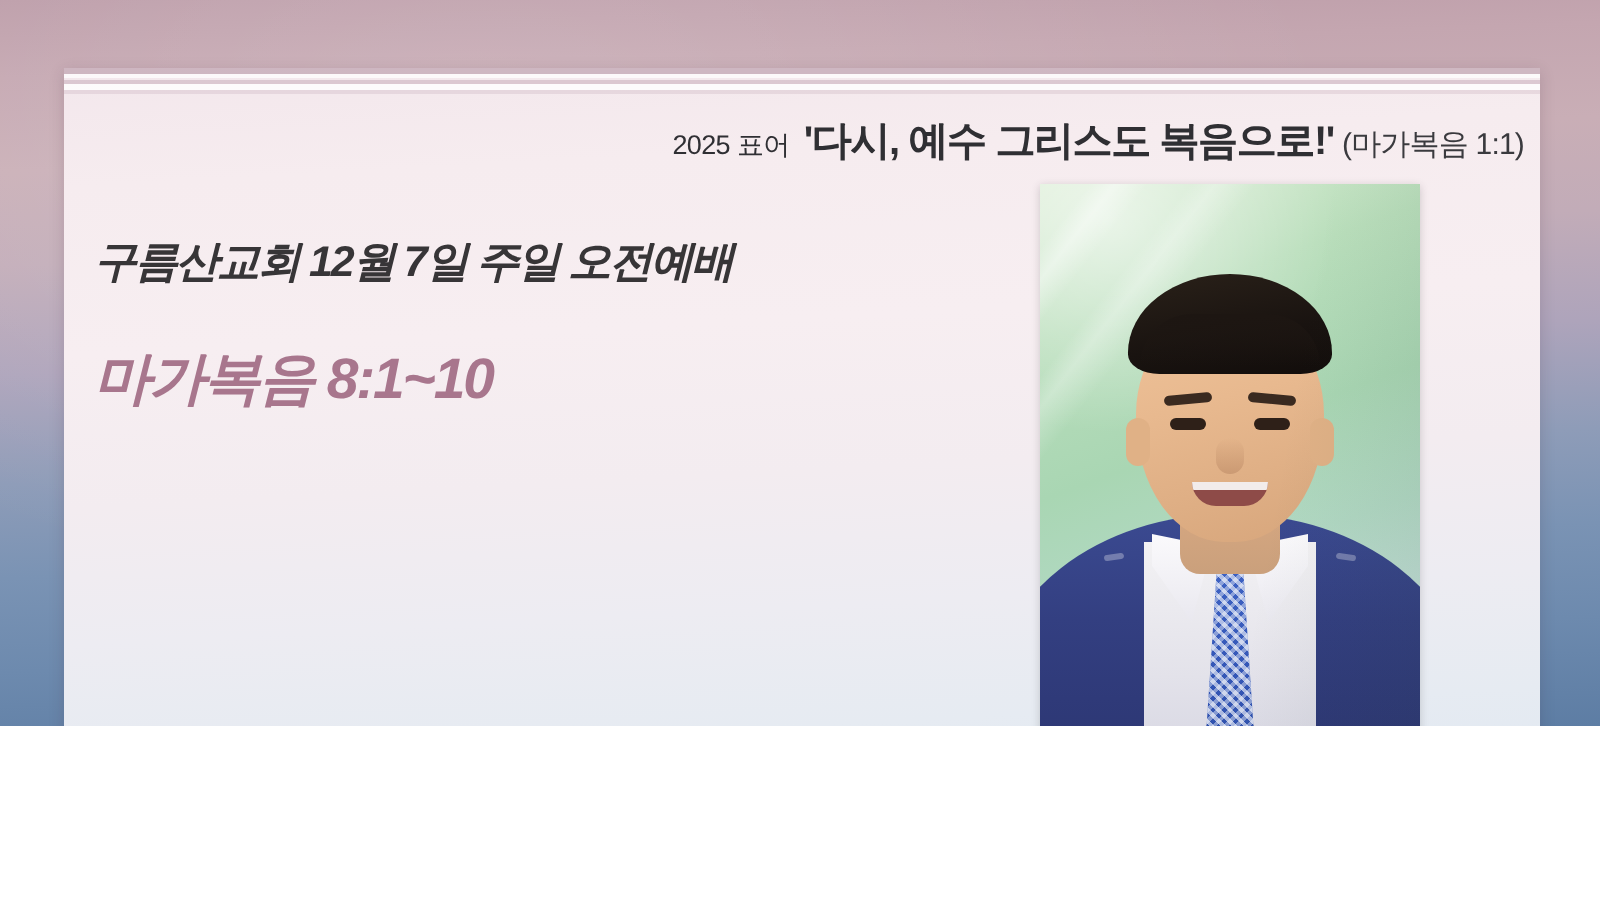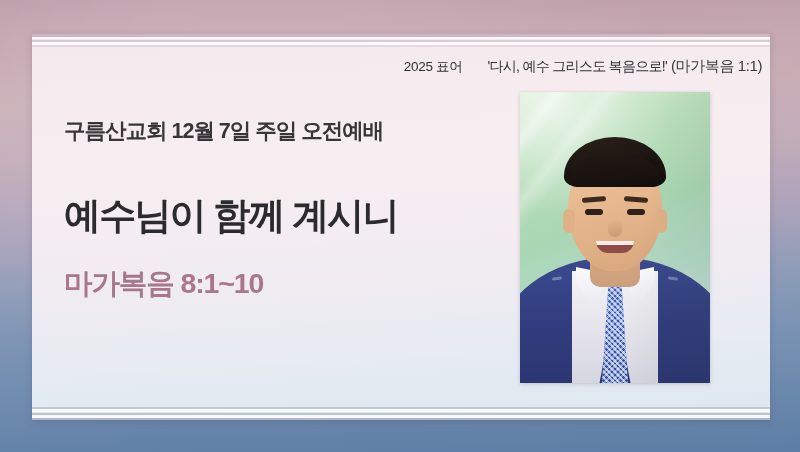--- a/index.html
+++ b/index.html
@@ -7,21 +7,21 @@
 
   html, body {
     width:800px; height:452px;
     overflow:hidden;
     font-family:"Liberation Sans","DejaVu Sans",sans-serif;
   }
 
   
   .slide {
     position:relative;
-    width:800px; height:452px;
+    width:800px; height:363px;
     background:linear-gradient(178deg,
         #bc9ca8 0%,
         #c4a6b0 10%,
         #c9aeb6 22%,
         #c2acb8 34%,
         #aea4bb 48%,
         #8e9cb8 62%,
         #7a93b4 74%,
         #6d8aae 86%,
         #5d7da4 100%);
@@ -72,25 +72,25 @@
 
   
   .motto {
     position:absolute;
     right:38px; top:57px;
     display:flex; align-items:baseline;
     white-space:nowrap;
     color:#2f2f33;
   }
   .motto-year   { font-size:13.5px; font-weight:400; letter-spacing:-.3px; }
-  .motto-quote  { font-size:14px; font-weight:400; letter-spacing:-.7px; margin-left:25px; }
+  .motto-quote  { font-size:20px; font-weight:700; letter-spacing:-.7px; margin-left:7px; }
   .motto-ref    { font-size:15px; font-weight:400; letter-spacing:-.4px; margin-left:4px; color:#3a3a3e; }
 
   
-  .text-block { position:absolute; left:64px; top:118px; width:420px; }
+  .text-block { position:absolute; left:47px; top:118px; width:420px;font-style:italic; }
 
   .service-line {
     font-size:21.5px;
     font-weight:700;
     letter-spacing:-1.0px;
     color:#373537;
     line-height:1.25;
     white-space:nowrap;
   }
 
@@ -306,21 +306,20 @@
   </div>
 
   <div class="motto">
     <span class="motto-year">2025 표어</span>
     <span class="motto-quote">'다시, 예수 그리스도 복음으로!'</span>
     <span class="motto-ref">(마가복음 1:1)</span>
   </div>
 
   <div class="text-block">
     <div class="service-line">구름산교회 12월 7일 주일 오전예배</div>
-    <div class="sermon-title">예수님이 함께 계시니</div>
     <div class="scripture">마가복음 8:1~10</div>
   </div>
 
   <div class="portrait">
     <div class="portrait-bg"></div>
     <div class="portrait-rays"></div>
 
     <div class="suit"></div>
     <div class="shirt"></div>
     <div class="collar-l"></div>

